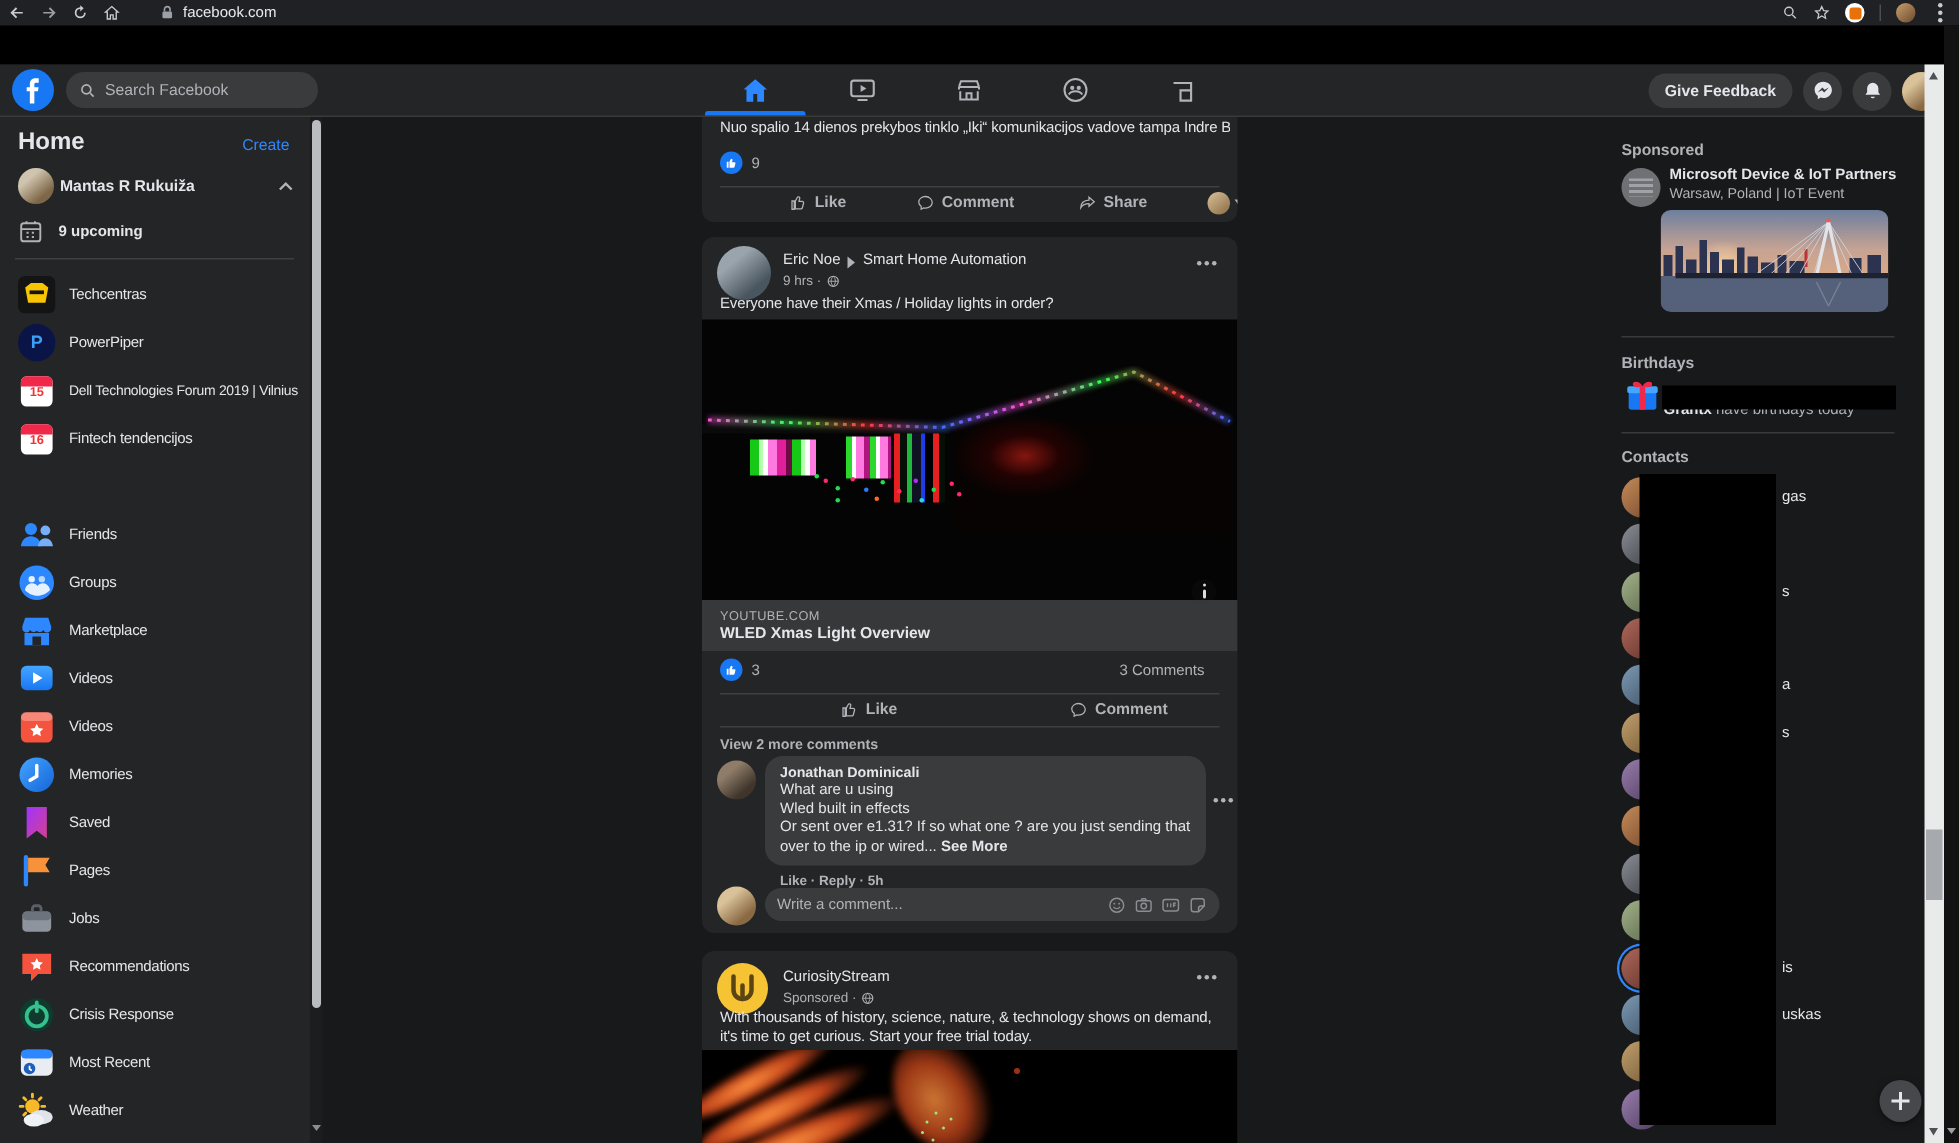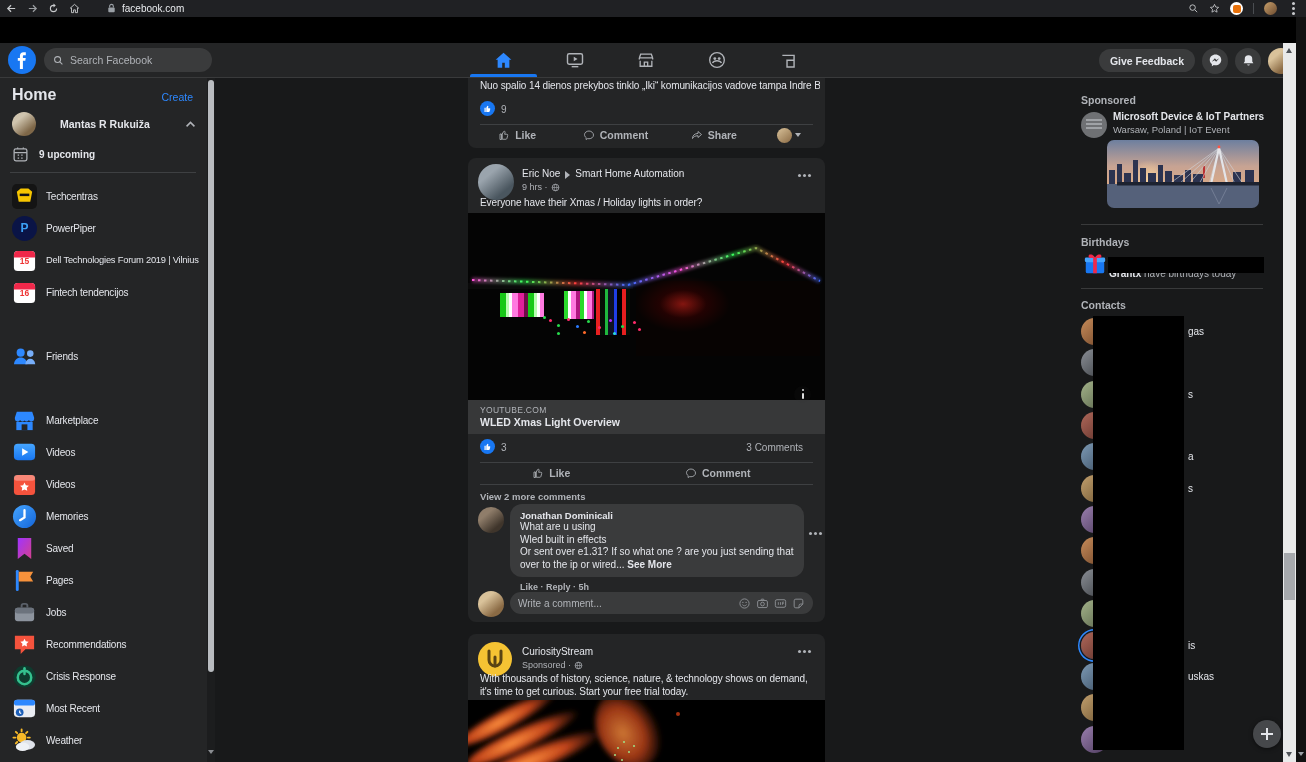--- a/index.html
+++ b/index.html
@@ -30,40 +30,40 @@
 .tab{width:71px;height:34px;display:flex;align-items:center;justify-content:center;position:relative}
 .tab .uline{position:absolute;left:2px;right:2px;bottom:0;height:3px;background:#1877f2;border-radius:2px 2px 0 0}
 .hright{position:absolute;right:12px;top:0;height:35px;display:flex;align-items:center;gap:7px}
 .gfb{height:23px;border-radius:12px;background:#3a3b3c;color:#e4e6eb;font-size:10.5px;font-weight:bold;display:flex;align-items:center;padding:0 11px}
 .hcirc{width:26px;height:26px;border-radius:50%;background:#3a3b3c;display:flex;align-items:center;justify-content:center}
 .hav{width:26px;height:26px;border-radius:50%;background:linear-gradient(140deg,#d9c29a 30%,#8a6a44 70%)}
 
 .sidebar{left:0;top:78px;width:207px;height:684px;background:#242526}
 .sb-title{position:absolute;left:12px;top:8px;font-size:16px;font-weight:bold;color:#e4e6eb}
 .sb-create{position:absolute;right:14px;top:13px;font-size:10.5px;color:#2d88ff}
-.sb-user{position:absolute;left:12px;top:33px;width:184px;height:26px;display:flex;align-items:center;gap:24px}
+.sb-user{position:absolute;left:12px;top:33px;width:184px;height:26px;display:flex;align-items:center;gap:4px}
 .sb-uav{width:24px;height:24px;border-radius:50%;background:linear-gradient(140deg,#cfc4ae 30%,#7e6748 75%);flex:none}
 .sb-uname{font-size:10.5px;font-weight:bold;color:#e4e6eb;flex:1}
 .sb-up{position:absolute;left:12px;top:65px;width:184px;height:22px;display:flex;align-items:center;gap:10px;color:#e4e6eb;font-size:10px;font-weight:bold}
 .sb-div{position:absolute;left:10px;top:94px;width:186px;height:1px;background:#3e4042}
 .srow{position:absolute;left:12px;width:192px;height:26px;display:flex;align-items:center;gap:9px}
 .ic{width:25px;height:25px;flex:none;position:relative}
 .slabel{font-size:10px;font-weight:normal;color:#e4e6eb;white-space:nowrap;letter-spacing:-.2px}
 .calbadge{position:absolute;left:0;top:8px;width:25px;text-align:center;font-size:8.5px;font-weight:bold;color:#e33}
 .ppbadge{position:absolute;left:0;top:5px;width:25px;text-align:center;font-size:12px;font-weight:bold;color:#3ba0f6}
 .sb-scroll{left:207px;top:78px;width:8px;height:684px;background:#1c1d1e}
 .sb-thumb{position:absolute;left:1px;top:2px;width:6px;height:592px;background:#b9bcc0;border-radius:3px}
 .sb-arrow{position:absolute;left:1px;top:672px;width:0;height:0;border-left:3px solid transparent;border-right:3px solid transparent;border-top:4px solid #8a8d91}
 
 .card{position:absolute;left:468px;width:357px;background:#242526;border-radius:8px;overflow:hidden}
 .ptext{position:absolute;left:12px;font-size:10px;color:#e4e6eb;letter-spacing:-.1px}
 .likebadge{position:absolute;width:15px;height:15px;border-radius:50%;background:#1877f2;display:flex;align-items:center;justify-content:center}
 .cnt{position:absolute;font-size:10px;color:#b0b3b8}
 .cdiv{position:absolute;left:12px;width:333px;height:1px;background:#3e4042}
-.pbtns{position:absolute;left:0;width:333px;height:18px;display:flex;align-items:center}
+.pbtns{position:absolute;left:28px;width:333px;height:18px;display:flex;align-items:center}
 .pbtn{flex:1;display:flex;align-items:center;justify-content:center;gap:5px;color:#b0b3b8;font-size:10.5px;font-weight:bold;height:18px}
 .shareav{flex:none;width:38px;display:flex;align-items:center;justify-content:flex-end;gap:3px}
 .sav{width:15px;height:15px;border-radius:50%;background:linear-gradient(140deg,#d9c29a,#8a6a44)}
 .dn{width:0;height:0;border-left:3px solid transparent;border-right:3px solid transparent;border-top:4px solid #b0b3b8}
 .pavatar{position:absolute;border-radius:50%}
 .pname{position:absolute;font-size:10px;font-weight:normal;color:#e4e6eb;display:flex;align-items:flex-end;gap:5px}
 .psub{position:absolute;font-size:9px;color:#b0b3b8;display:flex;align-items:center;gap:3px}
 .menu-dots{position:absolute;width:3px;height:3px;border-radius:50%;background:#b0b3b8;box-shadow:5px 0 0 #b0b3b8,10px 0 0 #b0b3b8}
 .tri-sep{width:0;height:0;border-top:4px solid transparent;border-bottom:4px solid transparent;border-left:5px solid #b0b3b8}
 .linkbar{position:absolute;left:0;width:357px;height:34px;background:rgba(56,57,58,.97)}
@@ -292,20 +292,31 @@
   <div class="srow" style="top:265px">
     <span class="ic">
         <svg viewBox="0 0 26 26">
           <circle cx="9" cy="9" r="4.2" fill="#2d88ff"></circle>
           <path d="M2 21c.5-4.5 3.4-7 7-7s6.5 2.5 7 7z" fill="#2d88ff"></path>
           <circle cx="19" cy="10" r="3.4" fill="#77aef9"></circle>
           <path d="M13.8 21c.4-3.6 2.6-5.6 5.2-5.6s4.8 2 5.2 5.6z" fill="#77aef9"></path>
         </svg>
       </span>
     <span class="slabel">Friends</span>
+  </div>
+  <div class="srow" style="top:297px">
+    <span class="ic">
+        <svg viewBox="0 0 26 26">
+          <circle cx="13" cy="13" r="12" fill="#2d88ff"></circle>
+          <circle cx="9.5" cy="10.5" r="2.2" fill="#e7f0fd"></circle>
+          <circle cx="16.5" cy="10.5" r="2.2" fill="#bcd7fb"></circle>
+          <path d="M4.8 18c.6-3 2.7-4.6 5-4.6 1.5 0 2.8.7 3.7 1.9.9-1.2 2.2-1.9 3.7-1.9 2.3 0 4.4 1.6 5 4.6-2.1 2.4-5.2 4-8.7 4s-6.6-1.6-8.7-4z" fill="#e7f0fd"></path>
+        </svg>
+      </span>
+    <span class="slabel">Groups</span>
   </div>
   <div class="srow" style="top:329px">
     <span class="ic">
         <svg viewBox="0 0 26 26" fill="#2d88ff">
           <path d="M3 10l2-6h16l2 6v1.5a2.8 2.8 0 01-5.4.9 2.8 2.8 0 01-4.6.6 2.8 2.8 0 01-4.6-.6A2.8 2.8 0 013 11.5z"></path>
           <path d="M4.5 14.5h17V23h-17z"></path>
           <rect x="10" y="17" width="6" height="6" fill="#242526"></rect>
         </svg>
       </span>
     <span class="slabel">Marketplace</span>

